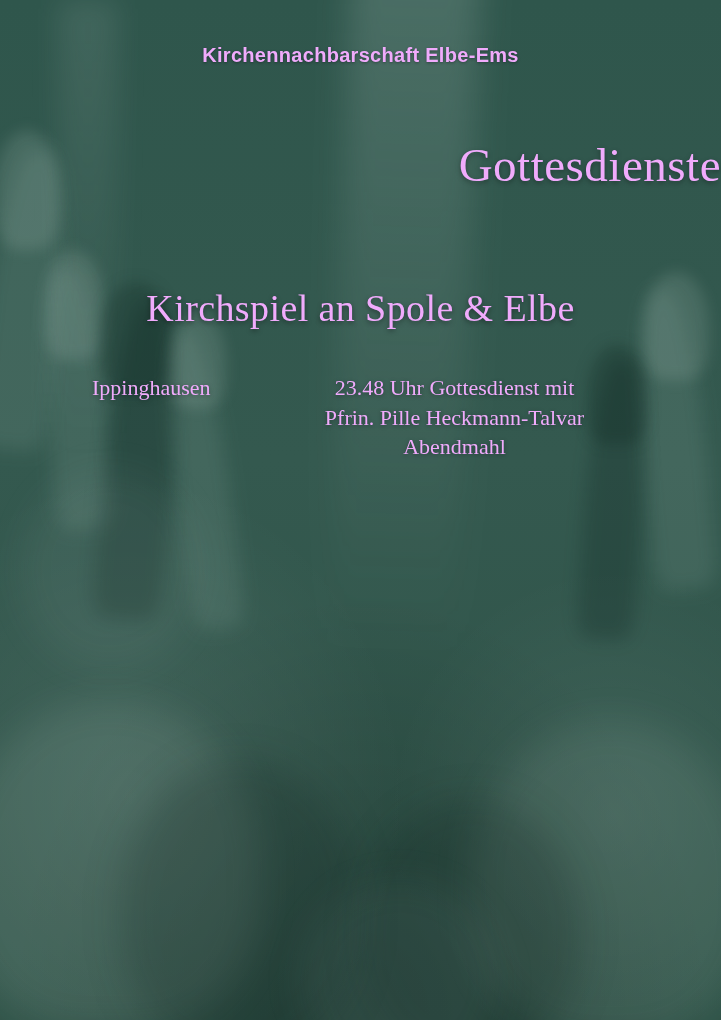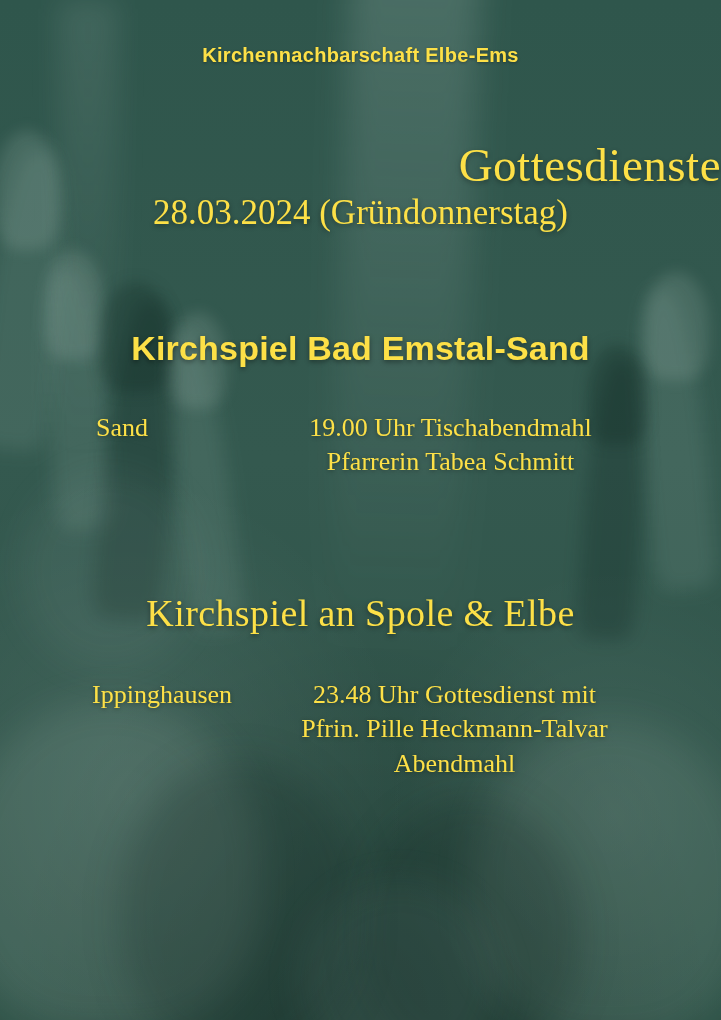--- a/index.html
+++ b/index.html
@@ -70,21 +70,21 @@
   }
   .blob {
     position: absolute;
     filter: blur(18px);
   }
 
   
   .sheet {
     position: absolute;
     inset: 0;
-    color: #fde047;
+    color: #f0abfc;
     text-align: center;
   }
   .kicker {
     font-family: "Liberation Sans", sans-serif;
     font-size: 20px;
     font-weight: 700;
     letter-spacing: 0.3px;
     margin-top: 44px;
     text-shadow: 0 1px 3px rgba(0,0,0,0.35);
   }
@@ -144,21 +144,21 @@
   }
   .entry .detail {
     flex: 1;
     text-align: center;
     padding-right: 12px;
   }
   .entry .detail div + div {
     margin-top: 2px;
   }
 
-  .section-2 .entry { font-size: 26px; }
+  .section-2 .entry { font-size: 22px; }
   .section-2 .entry .place {
     width: 200px;
     padding-left: 92px;
   }
 </style>
 </head>
 <body>
 
 <div class="bg">
   <div class="bg-base"></div>
@@ -187,34 +187,21 @@
   <div class="blob" style="left:120px; top:760px; width:240px; height:300px; background:rgba(12,36,30,0.22); border-radius:50% 50% 45% 45%;"></div>
   <div class="blob" style="right:-30px; top:720px; width:280px; height:320px; background:rgba(198,222,212,0.09); border-radius:50% 50% 42% 42%;"></div>
   <div class="blob" style="right:140px; top:800px; width:220px; height:260px; background:rgba(10,32,27,0.20); border-radius:50% 50% 45% 45%;"></div>
   <div class="blob" style="left:300px; top:880px; width:200px; height:200px; background:rgba(190,216,206,0.07); border-radius:50%;"></div>
   <div class="blob" style="left:20px; top:470px; width:180px; height:200px; background:rgba(200,224,214,0.06); border-radius:50%;"></div>
 </div>
 
 <div class="sheet">
   <div class="kicker">Kirchennachbarschaft Elbe-Ems</div>
   <div class="title">Gottesdienste</div>
-  <div class="subtitle">28.03.2024 (Gründonnerstag)</div>
-
-  <div class="section section-1">
-    <div class="section-heading">Kirchspiel Bad Emstal-Sand</div>
-    <div class="entries">
-      <div class="entry">
-        <div class="place">Sand</div>
-        <div class="detail">
-          <div>19.00 Uhr Tischabendmahl</div>
-          <div>Pfarrerin Tabea Schmitt</div>
-        </div>
-      </div>
-    </div>
-  </div>
+
 
   <div class="section section-2">
     <div class="section-heading serif">Kirchspiel an Spole &amp; Elbe</div>
     <div class="entries">
       <div class="entry">
         <div class="place">Ippinghausen</div>
         <div class="detail">
           <div>23.48 Uhr Gottesdienst mit</div>
           <div>Pfrin. Pille Heckmann-Talvar</div>
           <div>Abendmahl</div>

